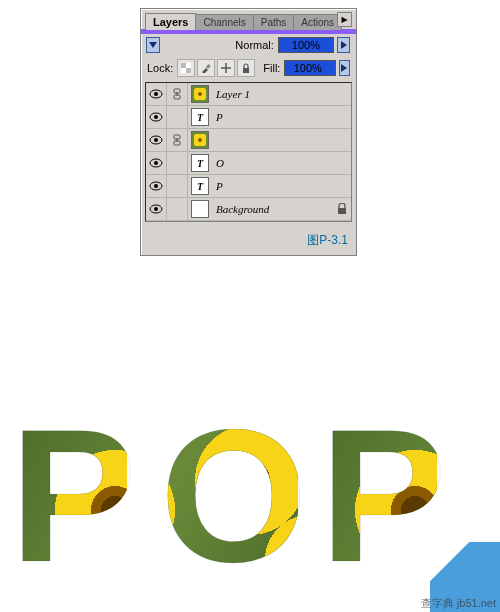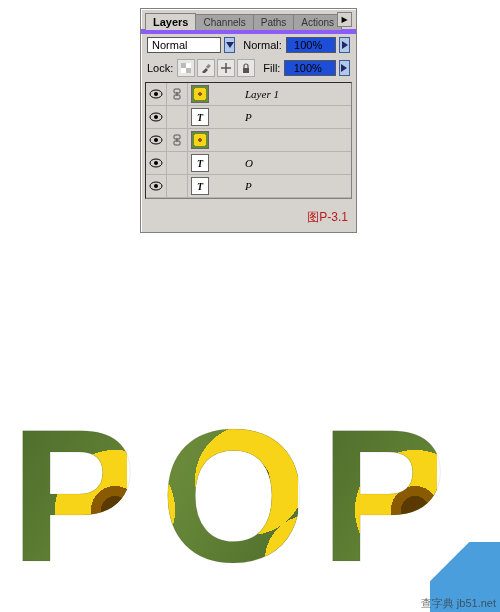--- a/index.html
+++ b/index.html
@@ -176,30 +176,30 @@
   }
   .layer-row.selected { background:#d6d3ce; }
   .layer-row.selected .name-sel {
     background:#1c3f94;
     color:#fff;
     font-style: normal;
     font-family: Tahoma, sans-serif;
     font-weight:bold;
     padding:2px 4px;
   }
-  .usual-name { font-style: italic; margin-left: 29px; }
+  .usual-name { font-style: italic; }
   .lock-ic-end {
     width:18px;display:flex;align-items:center;justify-content:center;
   }
   .caption-row {
     padding: 4px 8px 6px 0;
     text-align: right;
     font-family: "SimSun","Arial";
     font-size: 12px;
-    color:#b91c1c;
+    color:#0369a1;
   }
   
   .pop-area {
     position:absolute;
     top:400px;
     left:10px;
     width:480px;
     height:200px;
   }
   .pop-letter {
@@ -271,23 +271,20 @@
     <div class="tab active">Layers</div>
     <div class="tab inactive">Channels</div>
     <div class="tab inactive">Paths</div>
     <div class="tab inactive">Actions</div>
     <div class="panel-menu">
       <span>▶</span>
     </div>
   </div>
 
   <div class="blend-row">
-    <div class="blend-select">
-      <span>Normal</span>
-    </div>
     <div class="dd-btn">
       <svg width="8" height="6">
           <polygon points="0,0 8,0 4,6" fill="#1a2a6a"></polygon>
         </svg>
     </div>
     <span style="flex:1"></span>
     <span class="label">Normal:</span>
     <div class="num-field">
       <span>100%</span>
     </div>
@@ -405,20 +402,37 @@
         <svg width="14" height="10">
             <ellipse cx="7" cy="5" rx="6" ry="4" fill="none" stroke="#000" stroke-width="1"></ellipse>
             <circle cx="7" cy="5" r="2" fill="#000"></circle>
           </svg>
       </div>
       <div class="link-cell"></div>
       <div class="thumb text">T</div>
       <div class="layer-name usual-name">P</div>
     </div>
 
+    <div class="layer-row">
+      <div class="vis-cell">
+        <svg width="14" height="10">
+            <ellipse cx="7" cy="5" rx="6" ry="4" fill="none" stroke="#000" stroke-width="1"></ellipse>
+            <circle cx="7" cy="5" r="2" fill="#000"></circle>
+          </svg>
+      </div>
+      <div class="link-cell"></div>
+      <div class="thumb white"></div>
+      <div class="layer-name usual-name">Background</div>
+      <div class="lock-ic-end">
+        <svg width="10" height="12">
+            <rect x="1" y="5" width="8" height="6" fill="#555"></rect>
+            <path d="M2 5 V3 a3 3 0 0 1 6 0 V5" fill="none" stroke="#555" stroke-width="1.3"></path>
+          </svg>
+      </div>
+    </div>
 
   </div>
 
   <div class="caption-row">图P-3.1</div>
 </div>
 
 <div class="pop-area">
   <span class="pop-letter pop-p1 flower-fill">P</span>
   <span class="pop-letter pop-o  flower-fill">O</span>
   <span class="pop-letter pop-p2 flower-fill">P</span>

